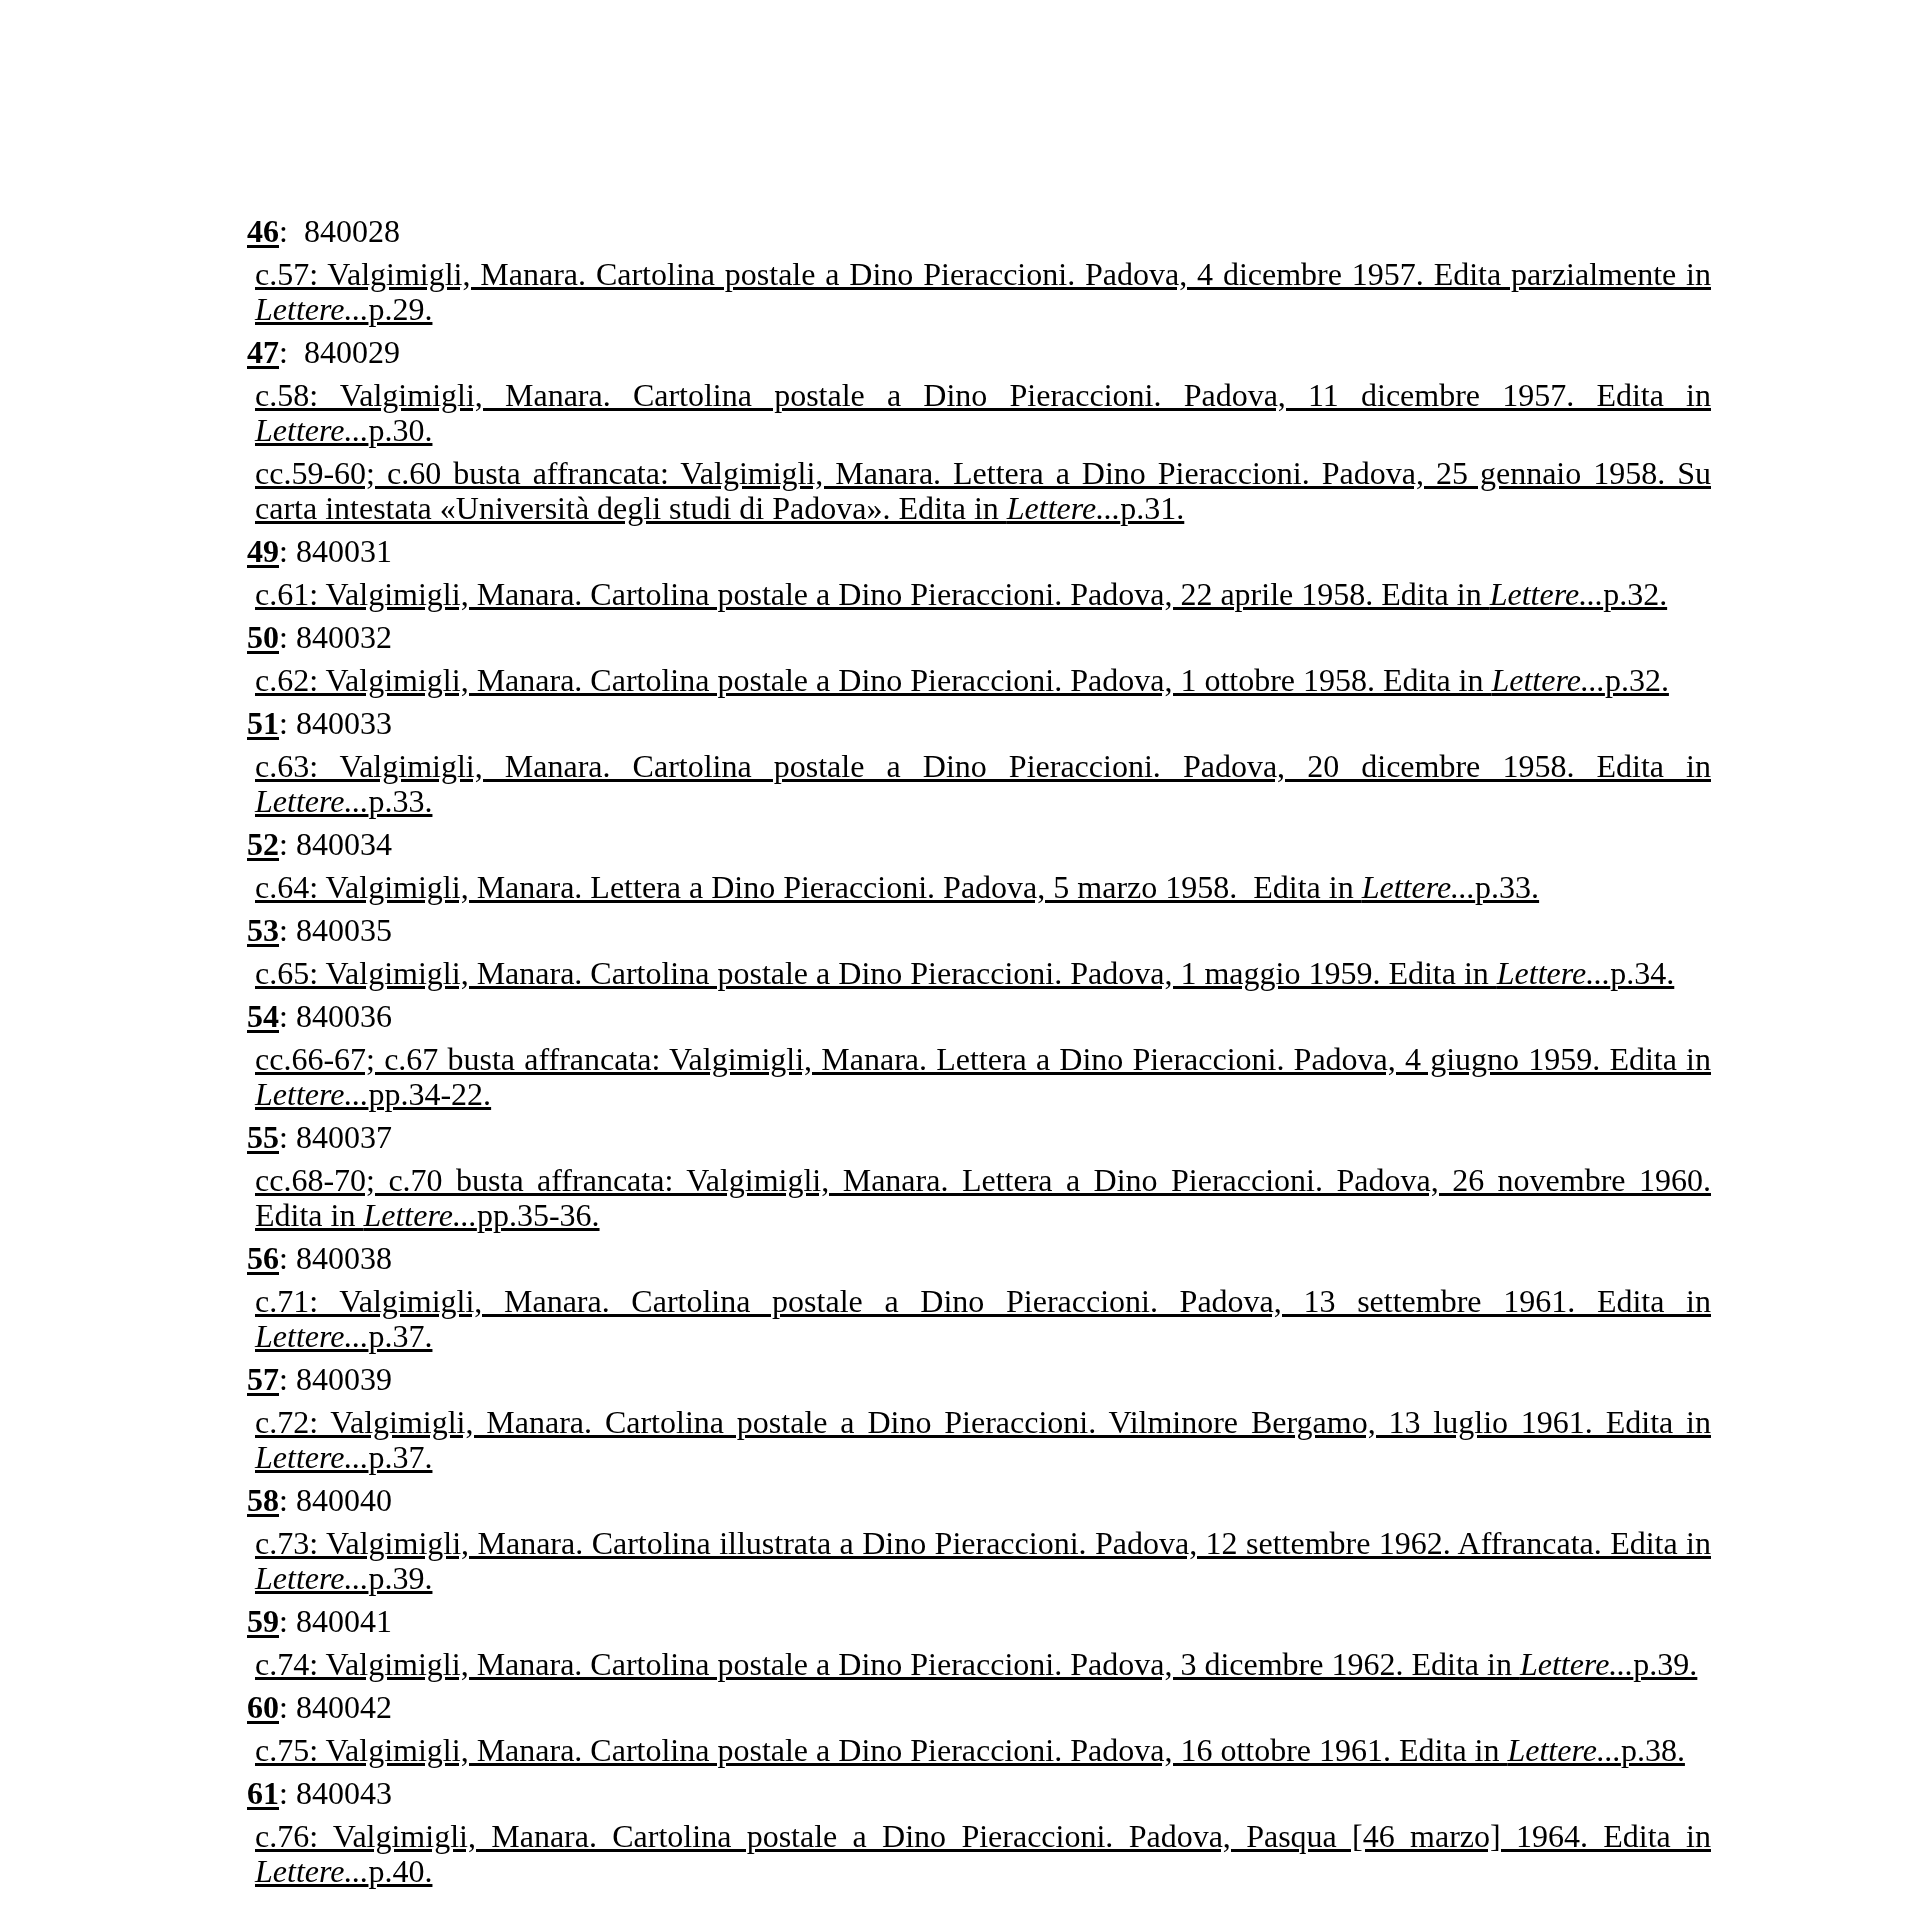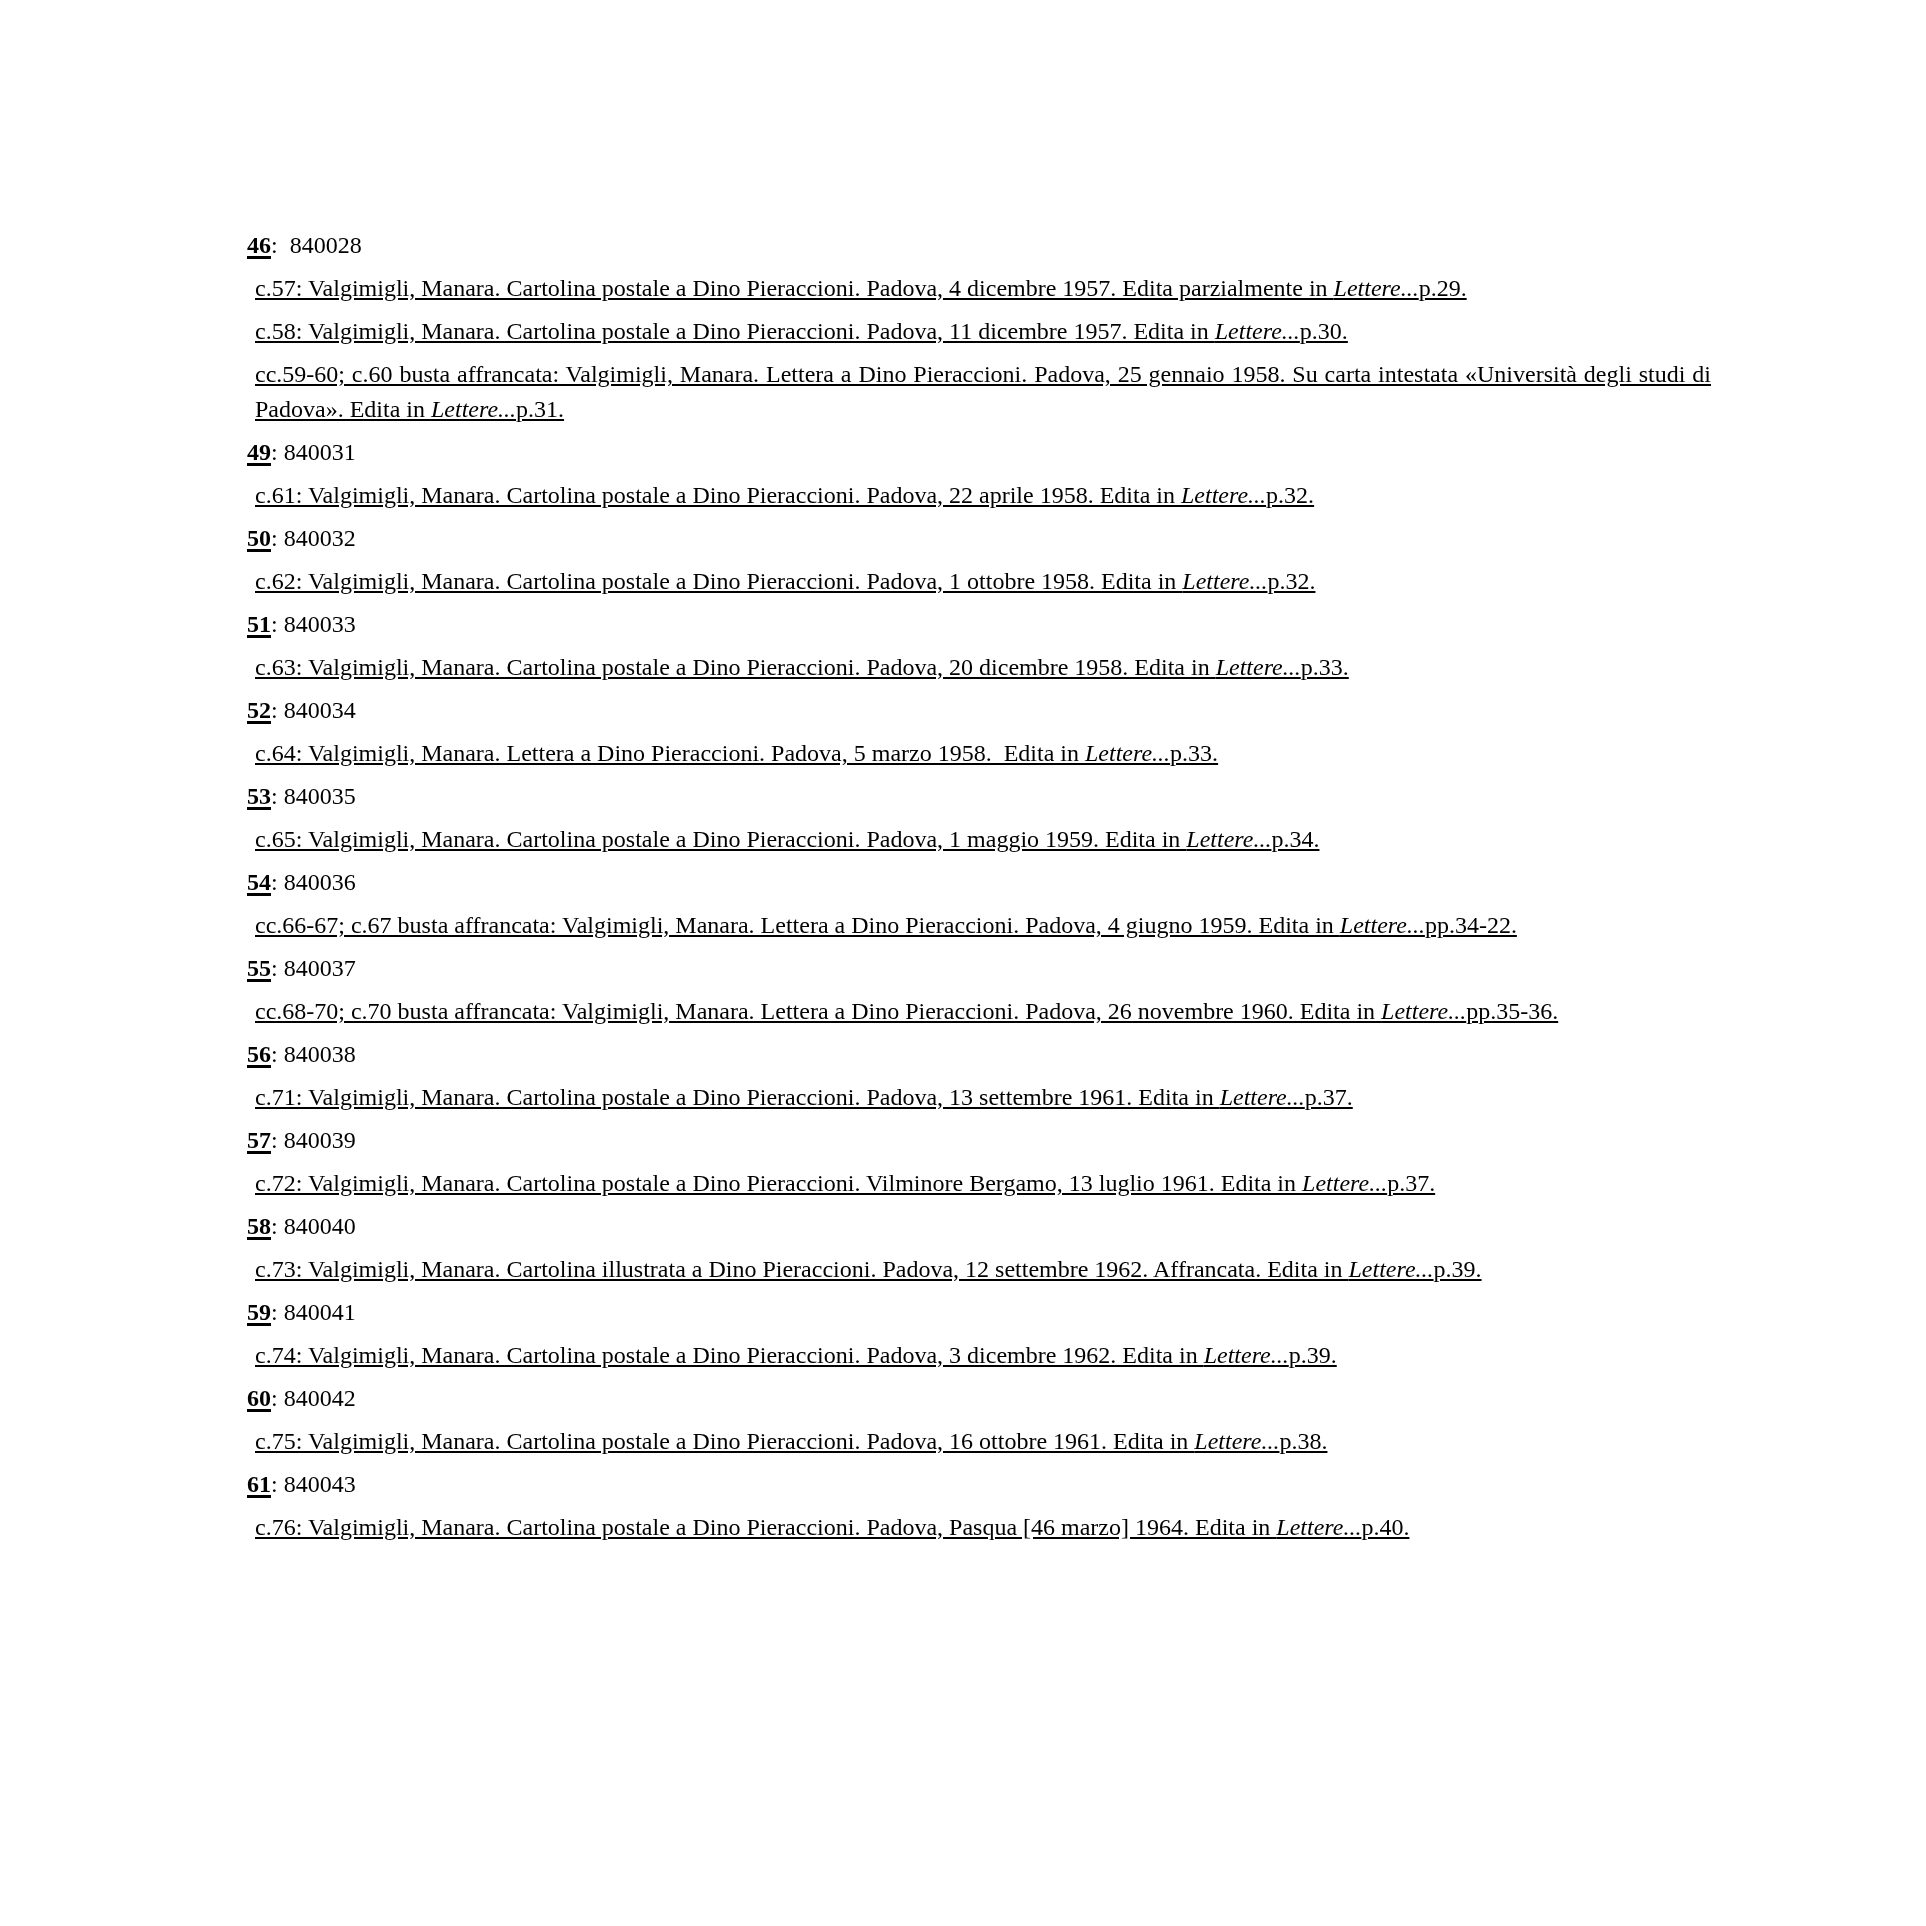--- a/index.html
+++ b/index.html
@@ -12,23 +12,23 @@
     width: 1965px;
     height: 2542px;
     background: #ffffff;
     color: #000000;
     font-family: "Liberation Serif", "DejaVu Serif", serif;
     overflow: hidden;
   }
   .content {
     position: absolute;
     left: 247px;
-    top: 228px;
+    top: 214px;
     width: 1472px;
-    font-size: 24px;
+    font-size: 32px;
     line-height: 35px;
   }
   .entry {
     margin: 0 0 3.9px 0;
   }
   .entry-head {
     margin: 0;
     white-space: pre-wrap;
     text-align: left;
   }
@@ -52,20 +52,21 @@
 
 <div class="page">
 
   <div class="content" id="entry-list">
     <div class="entry">
         <p class="entry-head"><span class="entry-num">46</span><span class="entry-sep">:  </span><span class="entry-code">840028</span></p>
         <p class="entry-desc"><span class="desc-main">c.57: Valgimigli, Manara. Cartolina postale a Dino Pieraccioni. Padova, 4 dicembre 1957. Edita parzialmente in </span><span class="it">Lettere...</span><span class="desc-pages">p.29.</span></p>
       </div>
 
     <div class="entry">
+        <p class="entry-head"><span class="entry-num">47</span><span class="entry-sep">:  </span><span class="entry-code">840029</span></p>
         <p class="entry-desc"><span class="desc-main">c.58: Valgimigli, Manara. Cartolina postale a Dino Pieraccioni. Padova, 11 dicembre 1957. Edita in </span><span class="it">Lettere...</span><span class="desc-pages">p.30.</span></p>
       </div>
 
     <div class="entry">
         <p class="entry-desc"><span class="desc-main">cc.59-60; c.60 busta affrancata: Valgimigli, Manara. Lettera a Dino Pieraccioni. Padova, 25 gennaio 1958. Su carta intestata «Università degli studi di Padova». Edita in </span><span class="it">Lettere...</span><span class="desc-pages">p.31.</span></p>
       </div>
 
     <div class="entry">
         <p class="entry-head"><span class="entry-num">49</span><span class="entry-sep">: </span><span class="entry-code">840031</span></p>
         <p class="entry-desc"><span class="desc-main">c.61: Valgimigli, Manara. Cartolina postale a Dino Pieraccioni. Padova, 22 aprile 1958. Edita in </span><span class="it">Lettere...</span><span class="desc-pages">p.32.</span></p>

